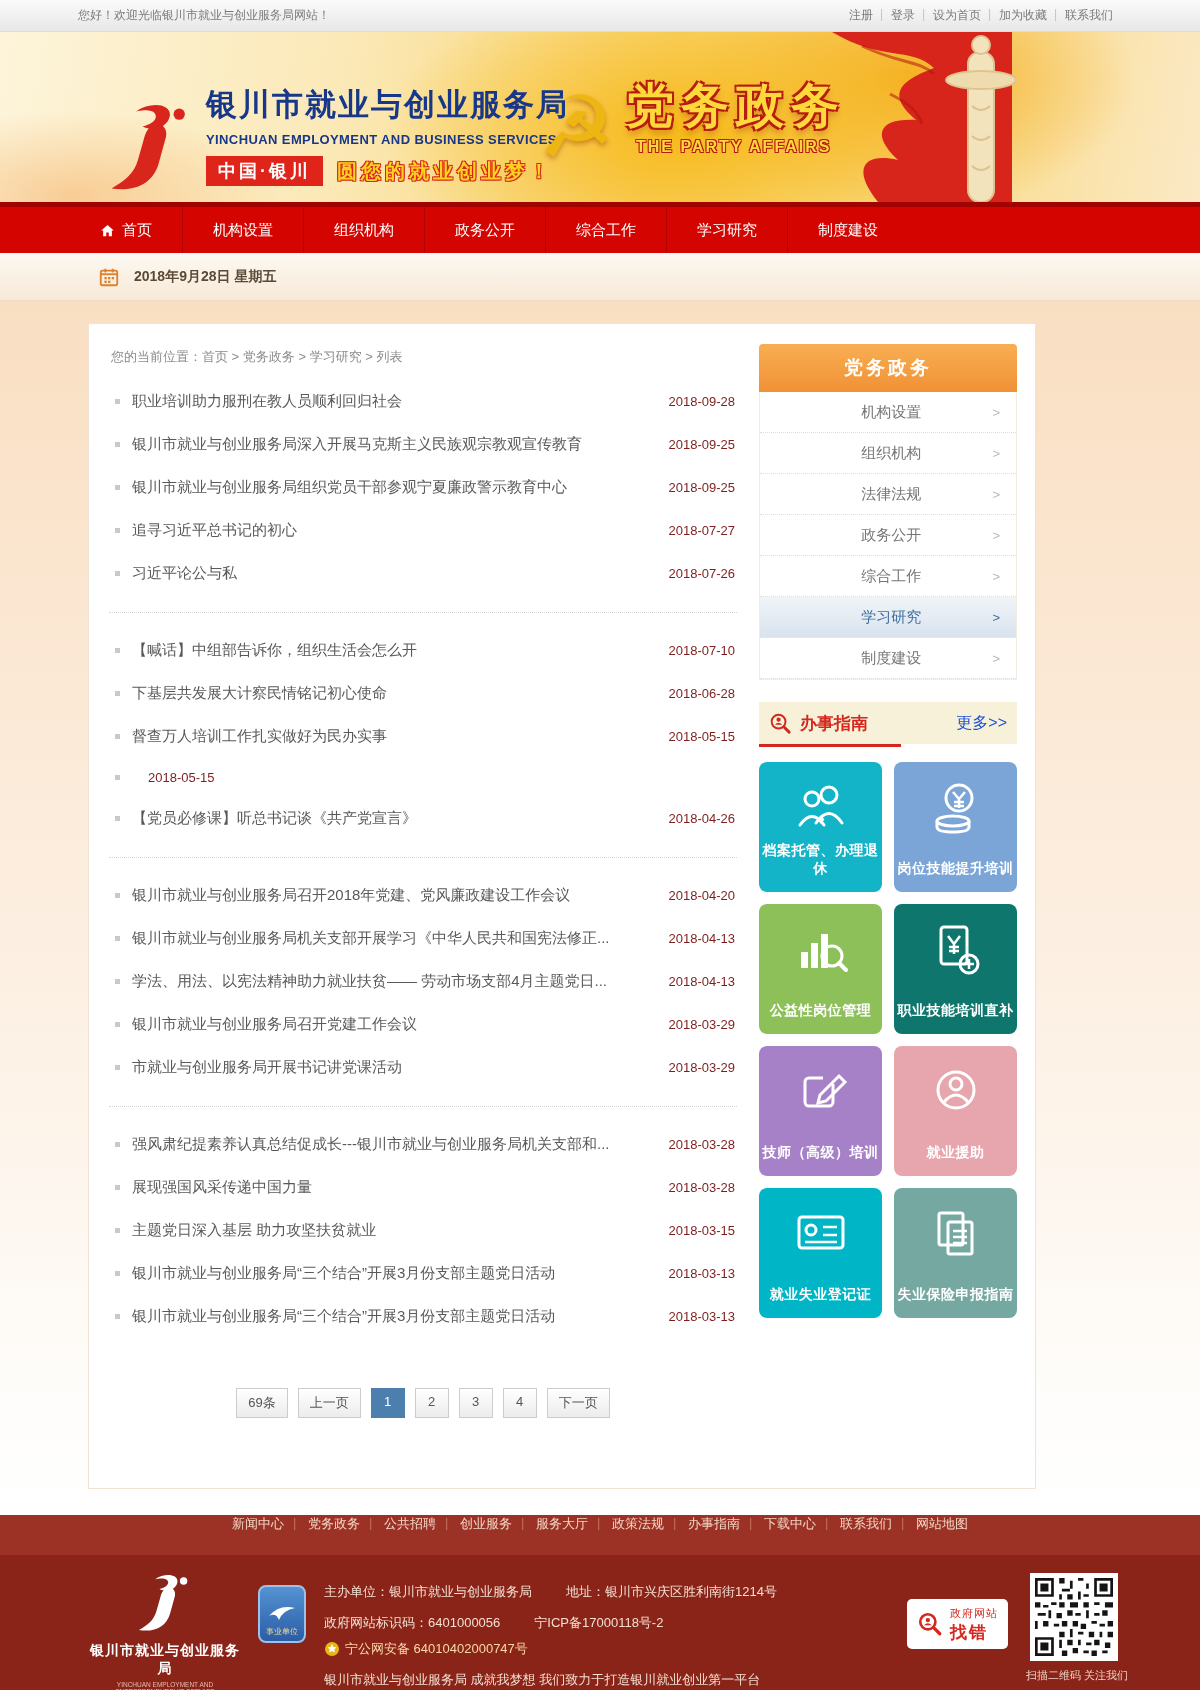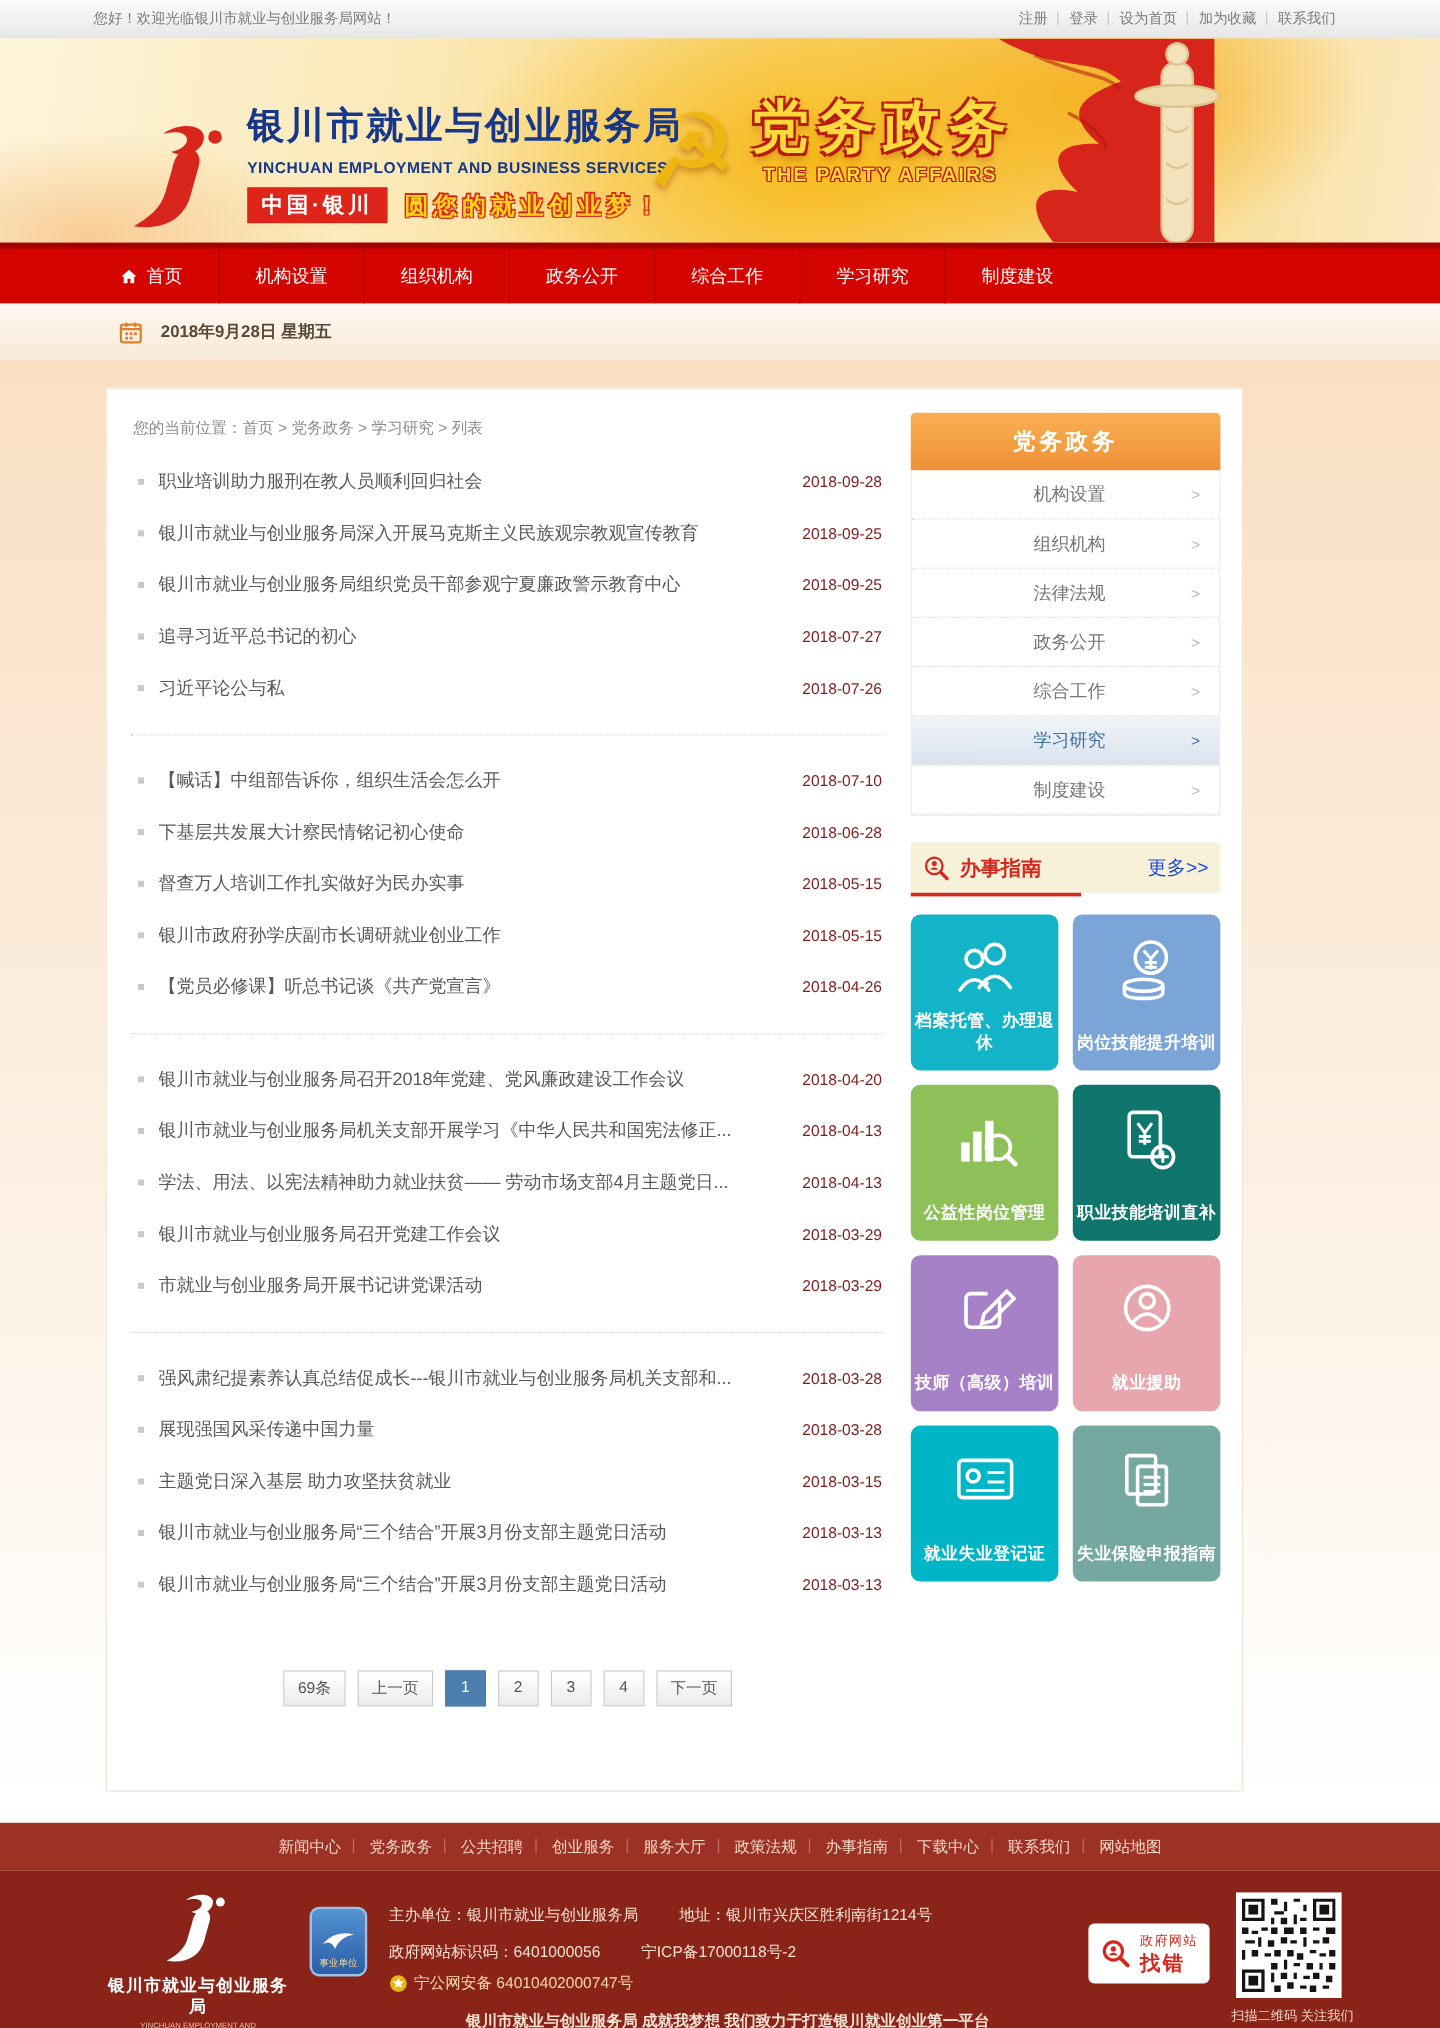--- a/index.html
+++ b/index.html
@@ -90,39 +90,39 @@
   .guide-title{color:#d4281e; font-size:17px; font-weight:bold; margin-left:8px; flex:1;}
   .guide-more{color:#1d4ed8; font-size:16px; cursor:pointer;}
 
   .tile-grid{margin-top:18px; display:grid; grid-template-columns:1fr 1fr; gap:12px;}
   .tile{height:130px; border-radius:8px; position:relative; cursor:pointer; display:flex; flex-direction:column; align-items:center;}
   .tile-icon{margin-top:14px; width:64px; height:64px;}
   .tile-icon svg{width:64px; height:64px;}
   .tile-label{position:absolute; bottom:14px; width:100%; text-align:center; color:#fff; font-size:14px; font-weight:bold; letter-spacing:.5px;}
 
   
-  .footer-links{background:#9c3226; height:40px; display:flex; align-items:center; justify-content:center;}
+  .footer-links{background:#9c3226; height:40px; display:flex; align-items:flex-start; justify-content:center;}
   .footer-links ul{display:flex;}
   .footer-links li{color:#f2d6c6; font-size:13px; padding:0 12px; position:relative; cursor:pointer;}
   .footer-links li + li::before{content:"|"; color:#c1705f; position:absolute; left:-3px;}
   .footer-main{background:#8a2418; padding:18px 0 14px;}
   .footer-inner{width:1060px; margin:0 auto; display:flex; align-items:flex-start; gap:18px;}
   .footer-logo{width:150px; text-align:center; color:#fff; margin-left:20px;}
   .footer-logo .logo-svg{width:62px; height:62px;}
   .footer-logo-title{font-size:14px; font-weight:bold; margin-top:4px; letter-spacing:1px;}
   .footer-logo-sub{font-size:6.5px; color:#e3bcae; margin-top:3px;}
   .biz-badge{width:48px; height:58px; margin-top:12px; border-radius:8px; background:linear-gradient(#5493d2,#2a5da6);
     border:2px solid #9dc0e8; display:flex; flex-direction:column; align-items:center; justify-content:flex-end; padding-bottom:4px; flex:none;}
   .biz-badge svg{margin-bottom:4px;}
   .biz-badge-label{color:#ffd98c; font-size:8px;}
   .footer-center{flex:1; color:#f3e0d2; font-size:13px; padding-top:10px;}
   .footer-center .f-line{margin-bottom:13px; display:flex; align-items:center; gap:8px; flex-wrap:wrap;}
   .f-gap{display:inline-block; width:18px;}
   .police{display:inline-flex; align-items:center; gap:5px; color:#f9d9a8;}
-  .footer-slogan{text-align:center; margin-top:6px; color:#f3e0d2;font-weight:bold;}
+  .footer-slogan{text-align:left; margin-top:6px; color:#f3e0d2;}
   .find-error{background:#fff; border-radius:5px; padding:5px 10px; display:flex; align-items:center; gap:7px; margin-top:26px; cursor:pointer; flex:none;}
   .fe-text .l1{font-size:11px; color:#d4281e; letter-spacing:1px;}
   .fe-text .l2{font-size:17px; font-weight:bold; color:#d4281e; letter-spacing:2px;}
   .qr-wrap{width:96px; text-align:center; flex:none; margin-right:8px;}
   .qr-box{background:#fff; padding:5px; width:88px; height:88px; margin:0 auto;}
   .qr-caption{color:#eed3c5; font-size:11px; margin-top:7px; white-space:nowrap;}
 </style>
 </head>
 <body>
 
@@ -285,21 +285,20 @@
             </div>
 
             <div class="article-row">
               <span class="bullet"></span>
               <a class="article-title">督查万人培训工作扎实做好为民办实事</a>
               <span class="article-date">2018-05-15</span>
             </div>
 
             <div class="article-row">
               <span class="bullet"></span>
-              <a class="article-title">银川市政府孙学庆副市长调研就业创业工作</a>
               <span class="article-date">2018-05-15</span>
             </div>
 
             <div class="article-row">
               <span class="bullet"></span>
               <a class="article-title">【党员必修课】听总书记谈《共产党宣言》</a>
               <span class="article-date">2018-04-26</span>
             </div>
             <div class="group-divider"></div>
 

